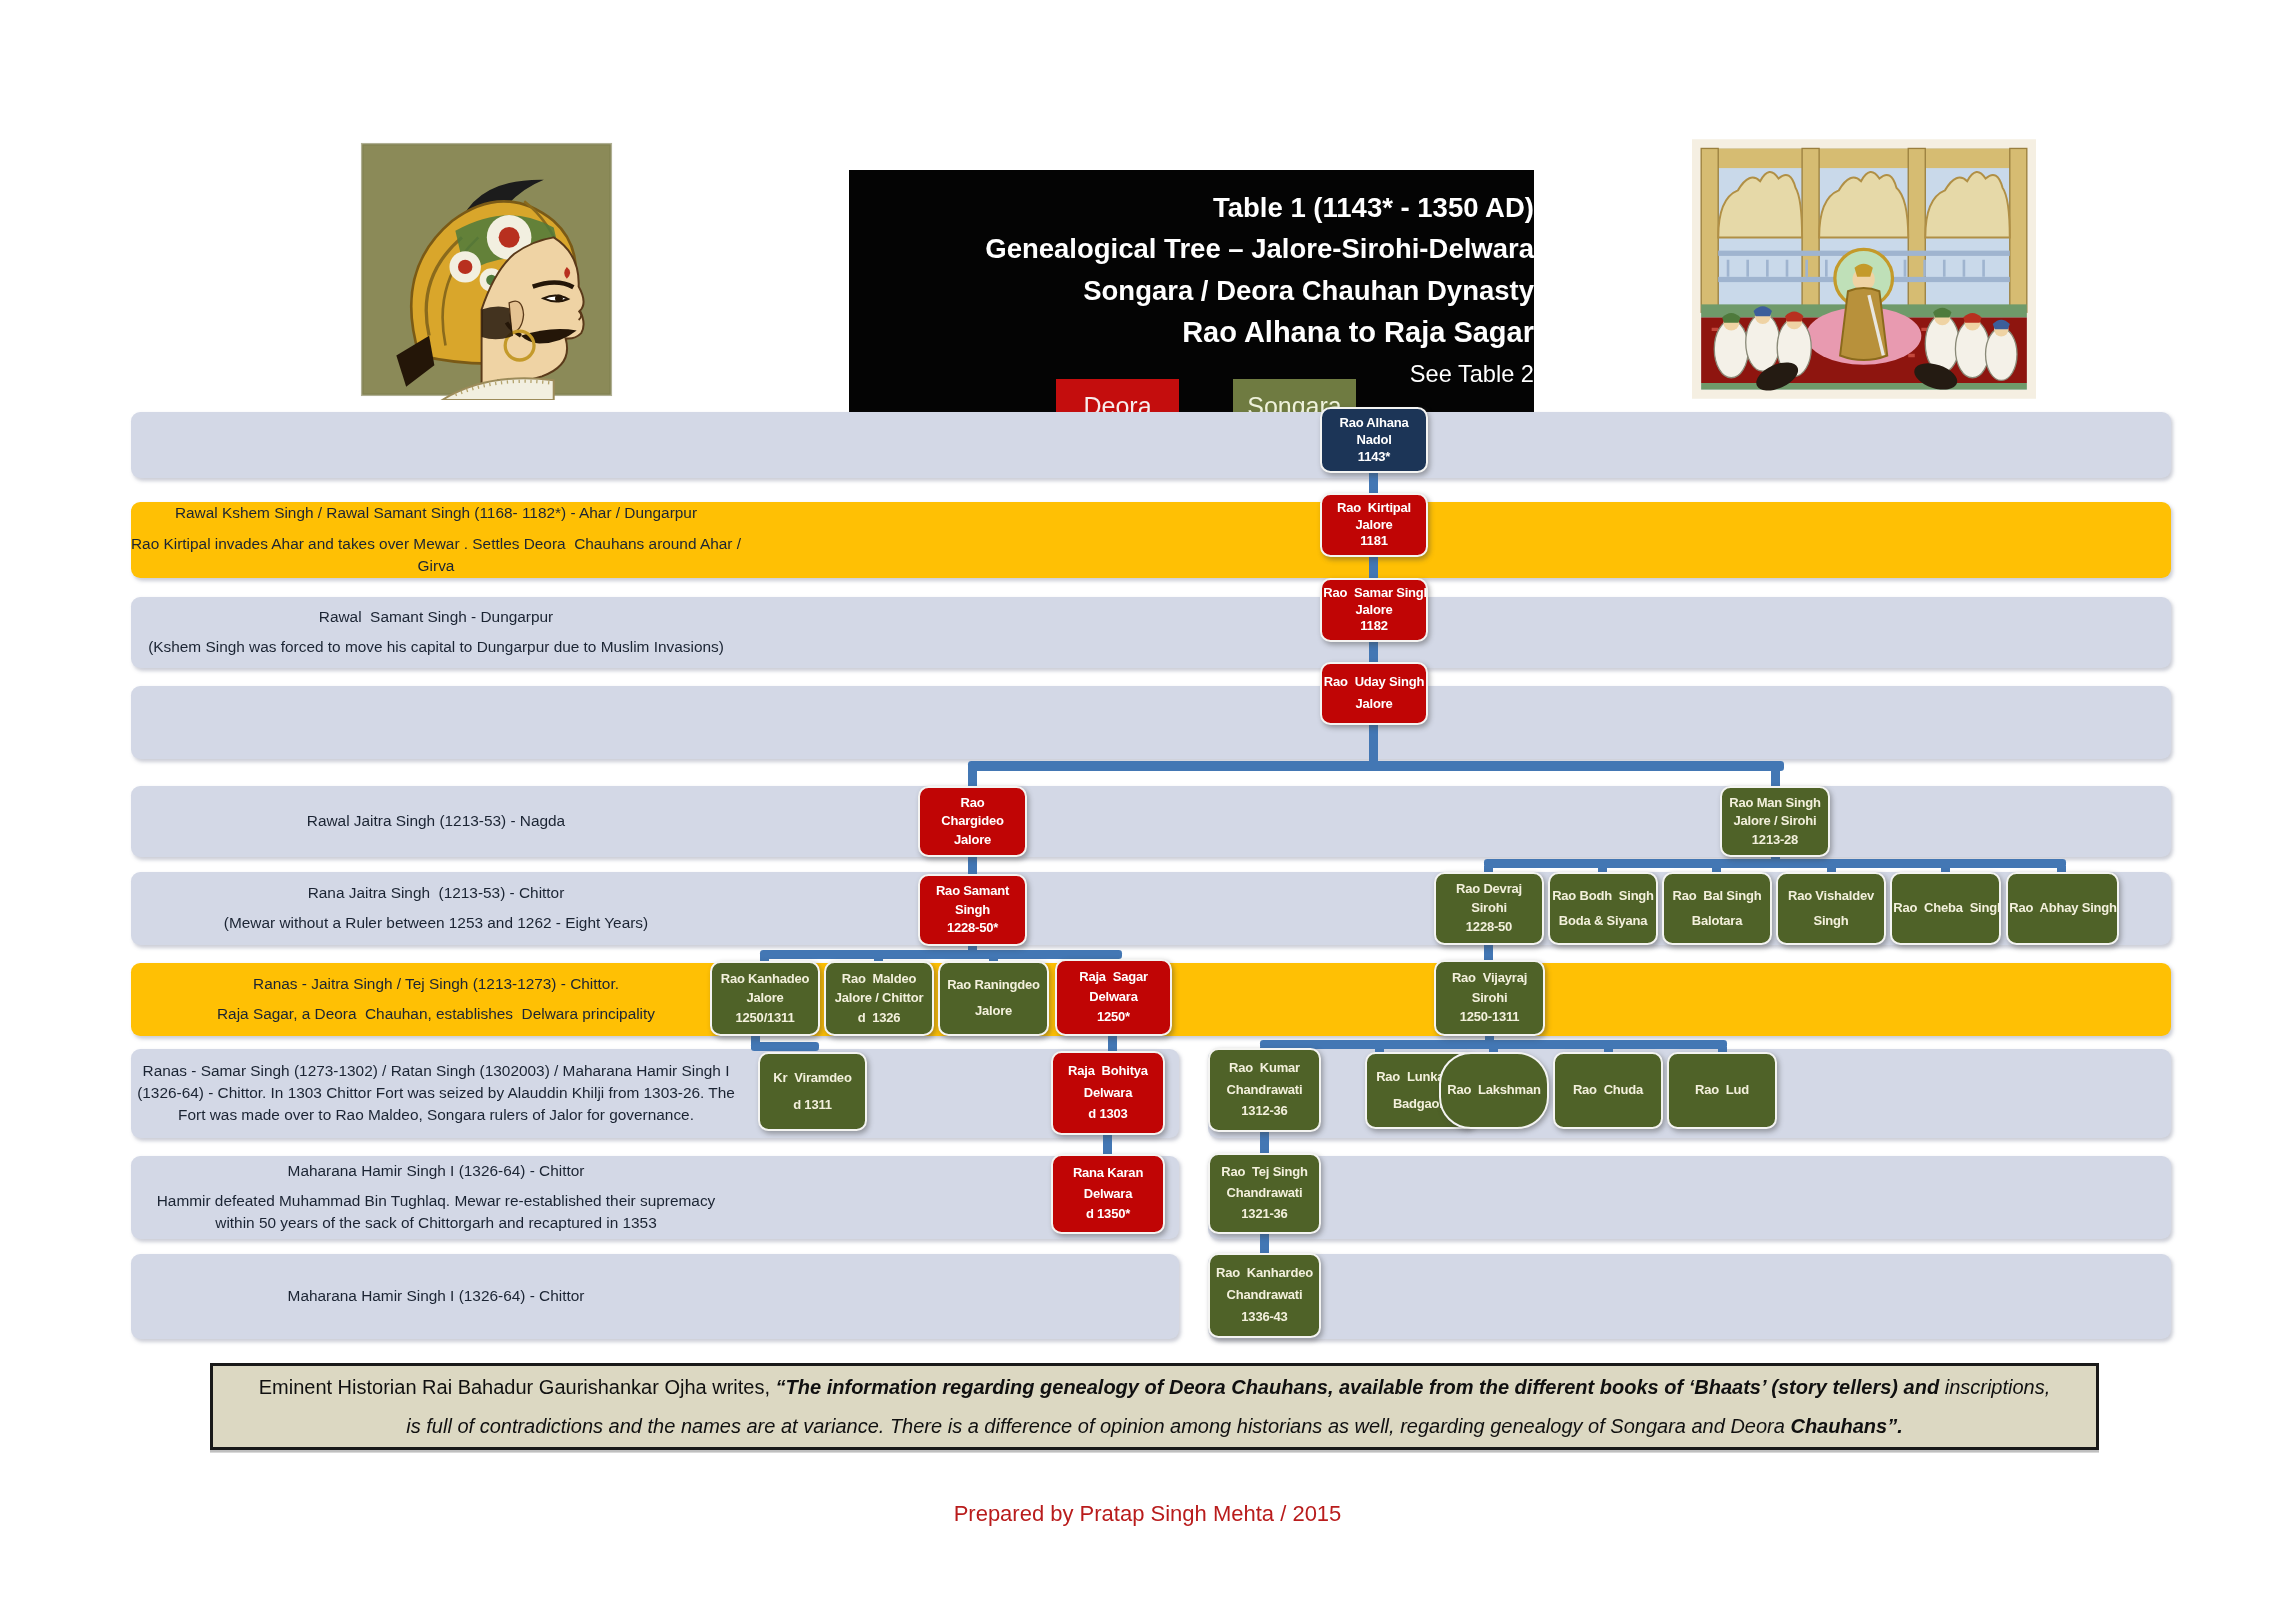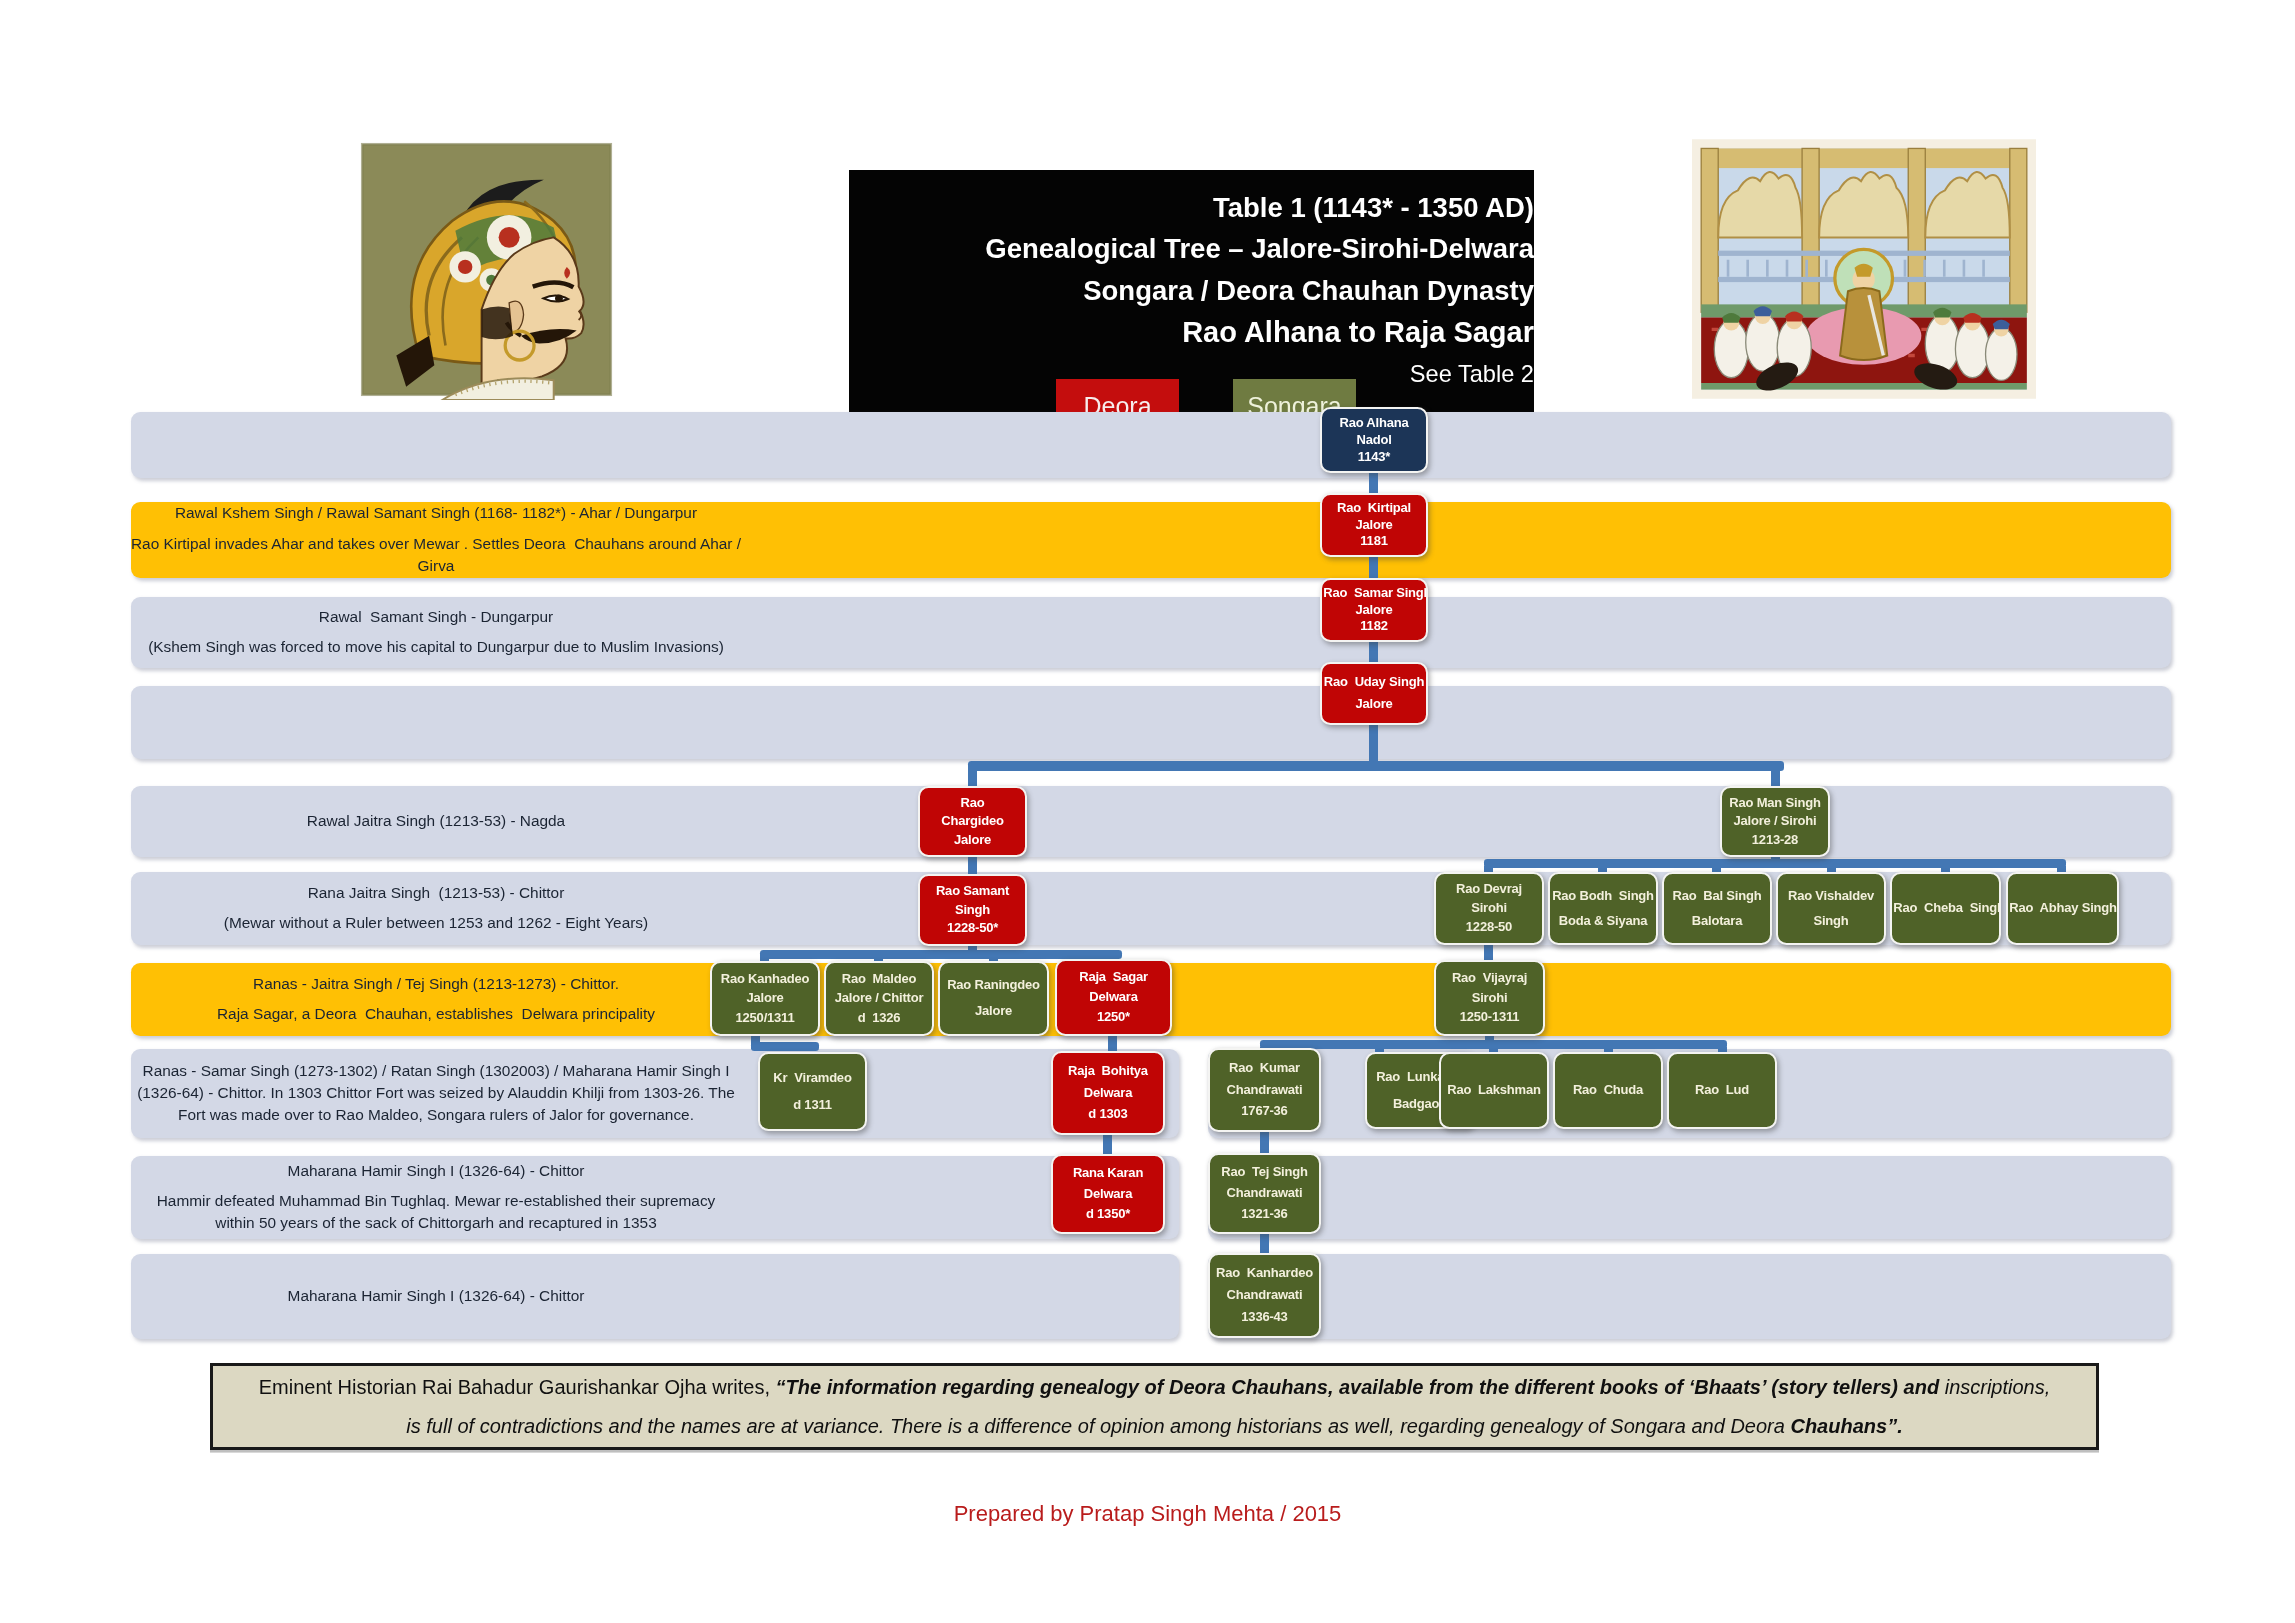--- a/index.html
+++ b/index.html
@@ -338,27 +338,27 @@
       <span>d 1311</span>
   </div>
   <div class="node red" style="left:1051px;top:1051px;width:114px;height:84px;">
     <span>Raja  Bohitya</span>
       <span>Delwara</span>
       <span>d 1303</span>
   </div>
   <div class="node green" style="left:1208px;top:1048px;width:113px;height:84px;">
     <span>Rao  Kumar</span>
       <span>Chandrawati</span>
-      <span>1767-36</span>
+      <span>1312-36</span>
   </div>
   <div class="node green" style="left:1325px;top:1052px;width:110px;height:77px;margin-left:40px;">
     <span>Rao  Lunkaran</span>
       <span>Badgaon</span>
   </div>
-  <div class="node green" style="left:1439px;top:1052px;width:110px;height:77px;">
+  <div class="node green" style="left:1439px;top:1052px;width:110px;height:77px;border-radius:32px;">
     <span>Rao  Lakshman</span>
   </div>
   <div class="node green" style="left:1553px;top:1052px;width:110px;height:77px;">
     <span>Rao  Chuda</span>
   </div>
   <div class="node green" style="left:1667px;top:1052px;width:110px;height:77px;">
     <span>Rao  Lud</span>
   </div>
   <div class="node red" style="left:1051px;top:1154px;width:114px;height:80px;">
     <span>Rana Karan</span>

